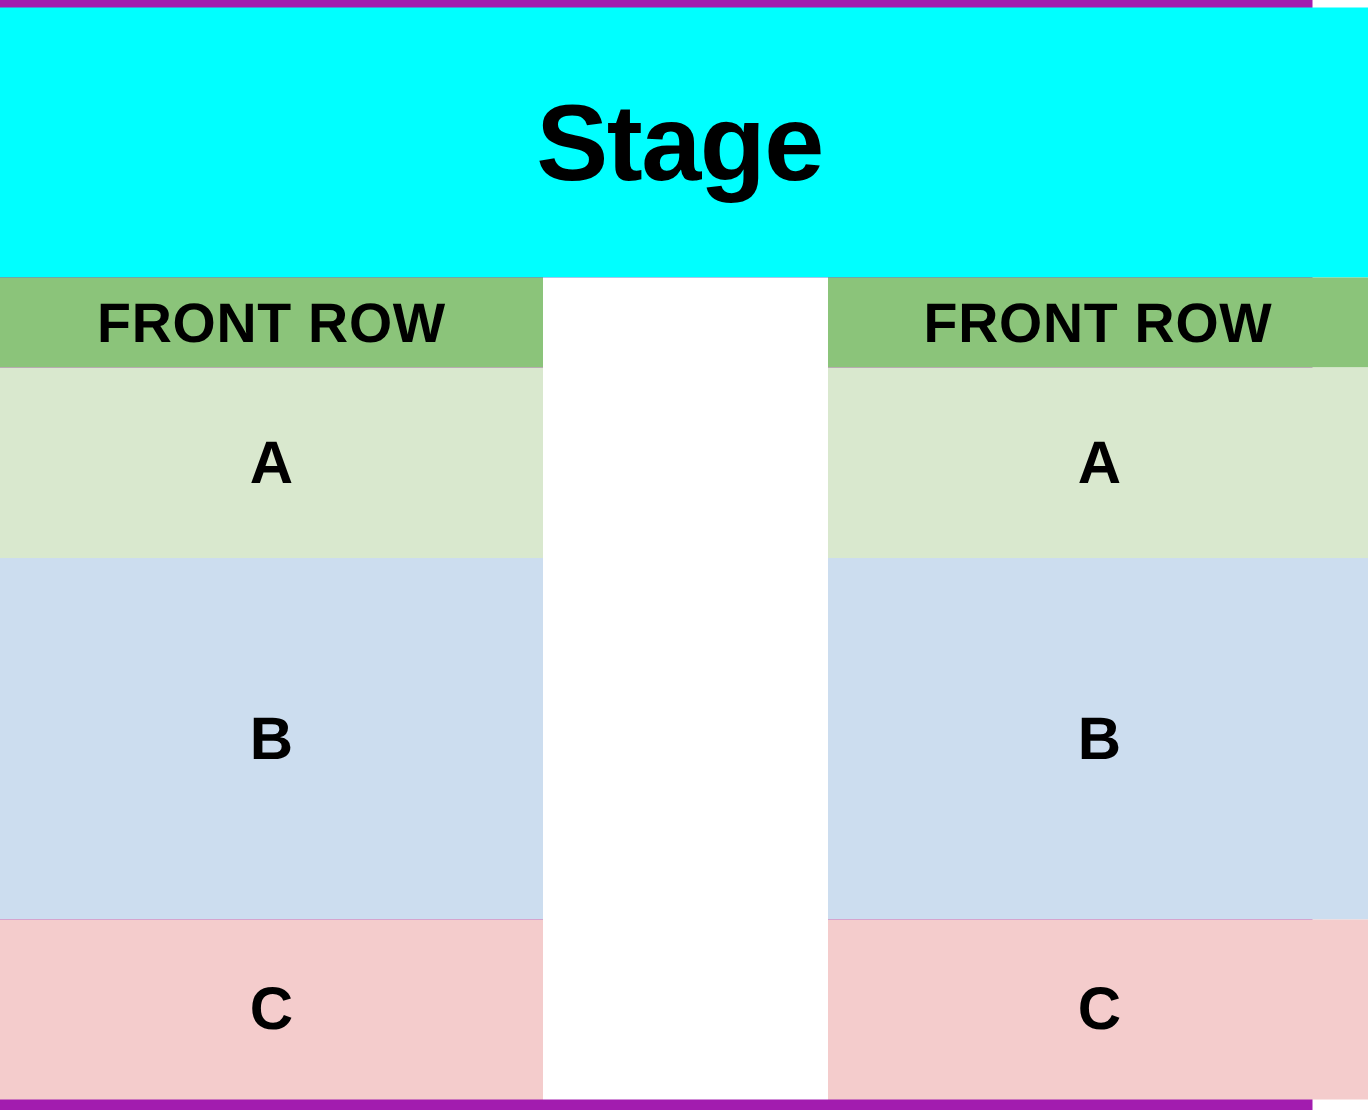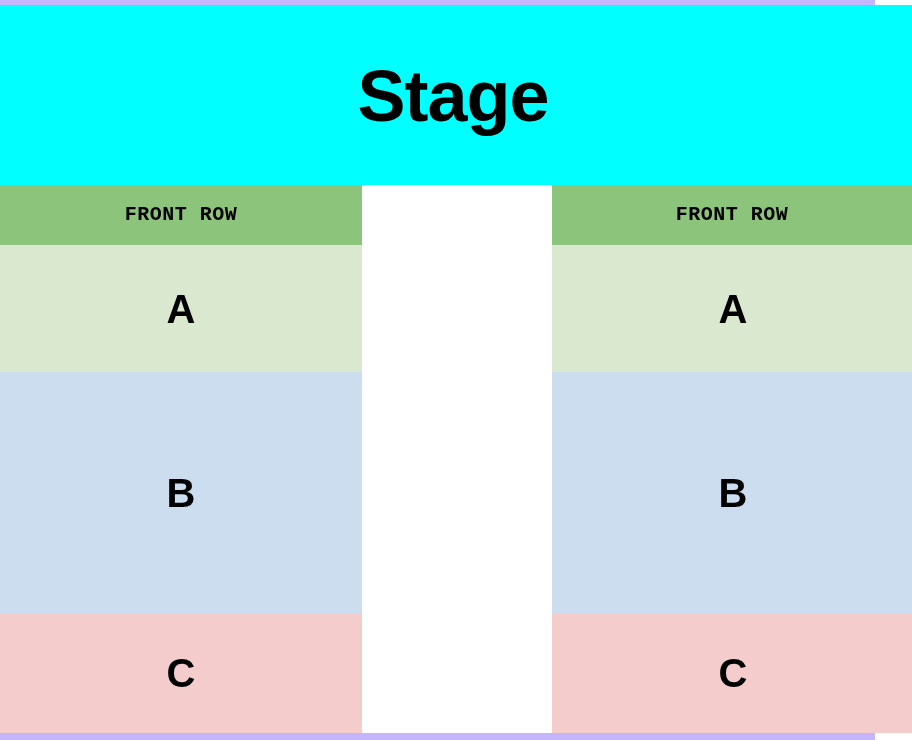--- a/index.html
+++ b/index.html
@@ -13,21 +13,21 @@
     height: 740px;
     overflow: hidden;
     font-family: "Liberation Sans", sans-serif;
   }
 
   
   #seating-chart {
     position: relative;
     width: 875px;
     height: 740px;
-    background: #c4b5fd;
+    background: #a21caf;
   }
 
   
   .stage-banner {
     position: absolute;
     left: 0;
     top: 5px;
     width: 912px;
     height: 180px;
     background: #00ffff;
@@ -79,23 +79,23 @@
   
   .front-row-band {
     height: 60px;
     background: #8bc47a;
     display: flex;
     align-items: center;
     justify-content: center;
     flex: 0 0 auto;
   }
   .front-row-label {
-    font-family: Liberation Mono, monospace;
+    font-family: Liberation Sans, sans-serif;
     font-weight: bold;
-    font-size: 20px;
+    font-size: 37px;
     line-height: 1;
     color: #000000;
     letter-spacing: 0.5px;
     white-space: nowrap;
   }
 
   
   .seat-row {
     display: flex;
     align-items: center;

